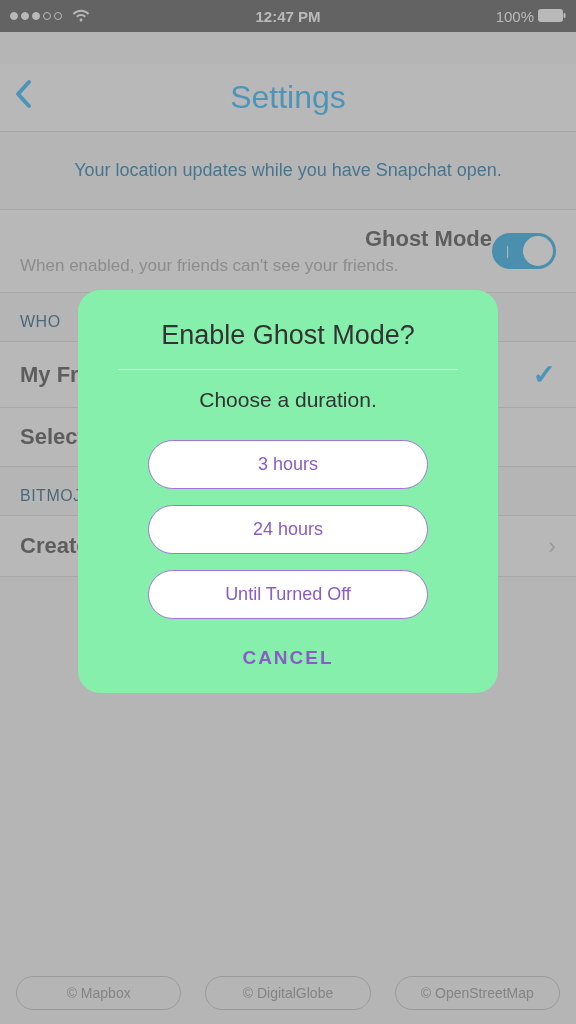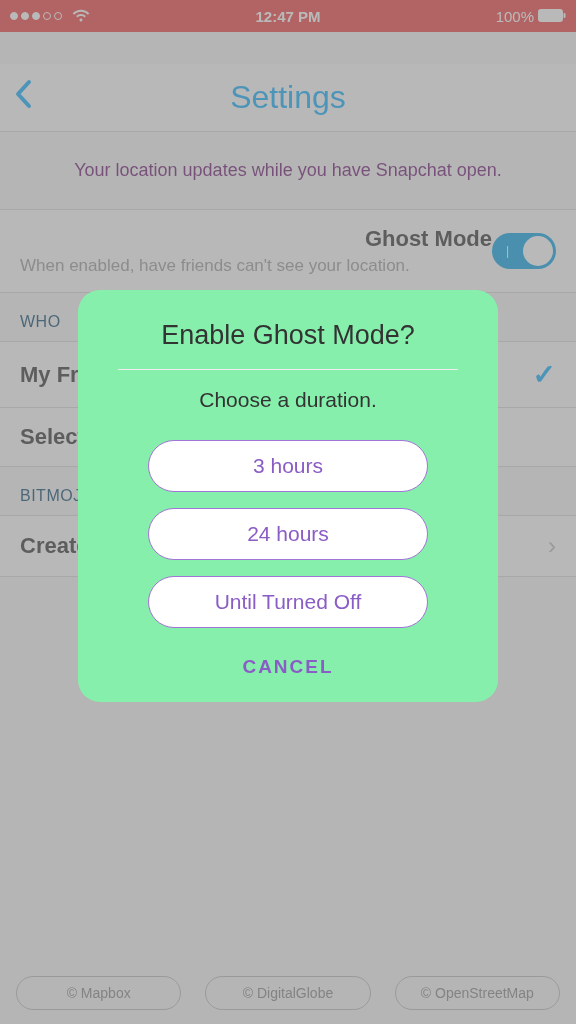--- a/index.html
+++ b/index.html
@@ -12,21 +12,21 @@
     body {
       width: 576px;
       height: 1024px;
       background: #f6f6f6;
       position: relative;
       overflow: hidden;
     }
     
     .status-bar {
       height: 32px;
-      background: #ef4444;
+      background: #404040;
       color: #fff;
       display: flex;
       align-items: center;
       justify-content: space-between;
       padding: 12px 10px;
       font-size: 15px;
       font-weight: 500;
     }
     .status-left {
       display: flex;
@@ -82,21 +82,21 @@
     }
     .header-title {
       color: #11adff;
       font-size: 32px;
       font-weight: 500;
     }
     
     .info-text {
       padding: 28px 16px;
       text-align: center;
-      color: #701a75;
+      color: #0369a1;
       font-size: 18px;
       border-bottom: 1px solid #dadada;
     }
     
     .setting-row {
       background: #fcfcfc;
       border-bottom: 1px solid #dadada;
       padding: 16px 20px;
       display: flex;
       align-items: center;
@@ -224,21 +224,21 @@
       margin-bottom: 28px;
     }
     .duration-btn {
       display: block;
       width: 280px;
       margin: 0 auto 16px;
       padding: 13px 0;
       border: 1.5px solid #a274d8;
       border-radius: 30px;
       color: #8a5cc5;
-      font-size: 21px;
+      font-size: 18px;
       background: #fff;
       cursor: pointer;
     }
     .cancel-btn {
       color: #8a5cc5;
       font-size: 19px;
       font-weight: 600;
       letter-spacing: 2px;
       margin-top: 12px;
       display: inline-block;
@@ -282,21 +282,21 @@
       </svg>
   </span>
   <span class="header-title">Settings</span>
 </div>
 
 <div class="info-text">Your location updates while you have Snapchat open.</div>
 
 <div class="setting-row">
   <div class="setting-content">
     <div class="setting-title">Ghost Mode</div>
-    <div class="setting-subtitle">When enabled, have friends can't see your location.</div>
+    <div class="setting-subtitle">When enabled, your friends can't see your friends.</div>
   </div>
   <div class="toggle">
     <span class="toggle-tick">|</span>
     <div class="toggle-knob"></div>
   </div>
 </div>
 
 <div class="section-header">WHO</div>
 <div class="setting-row first">
   <div class="setting-title">My Friends</div>

